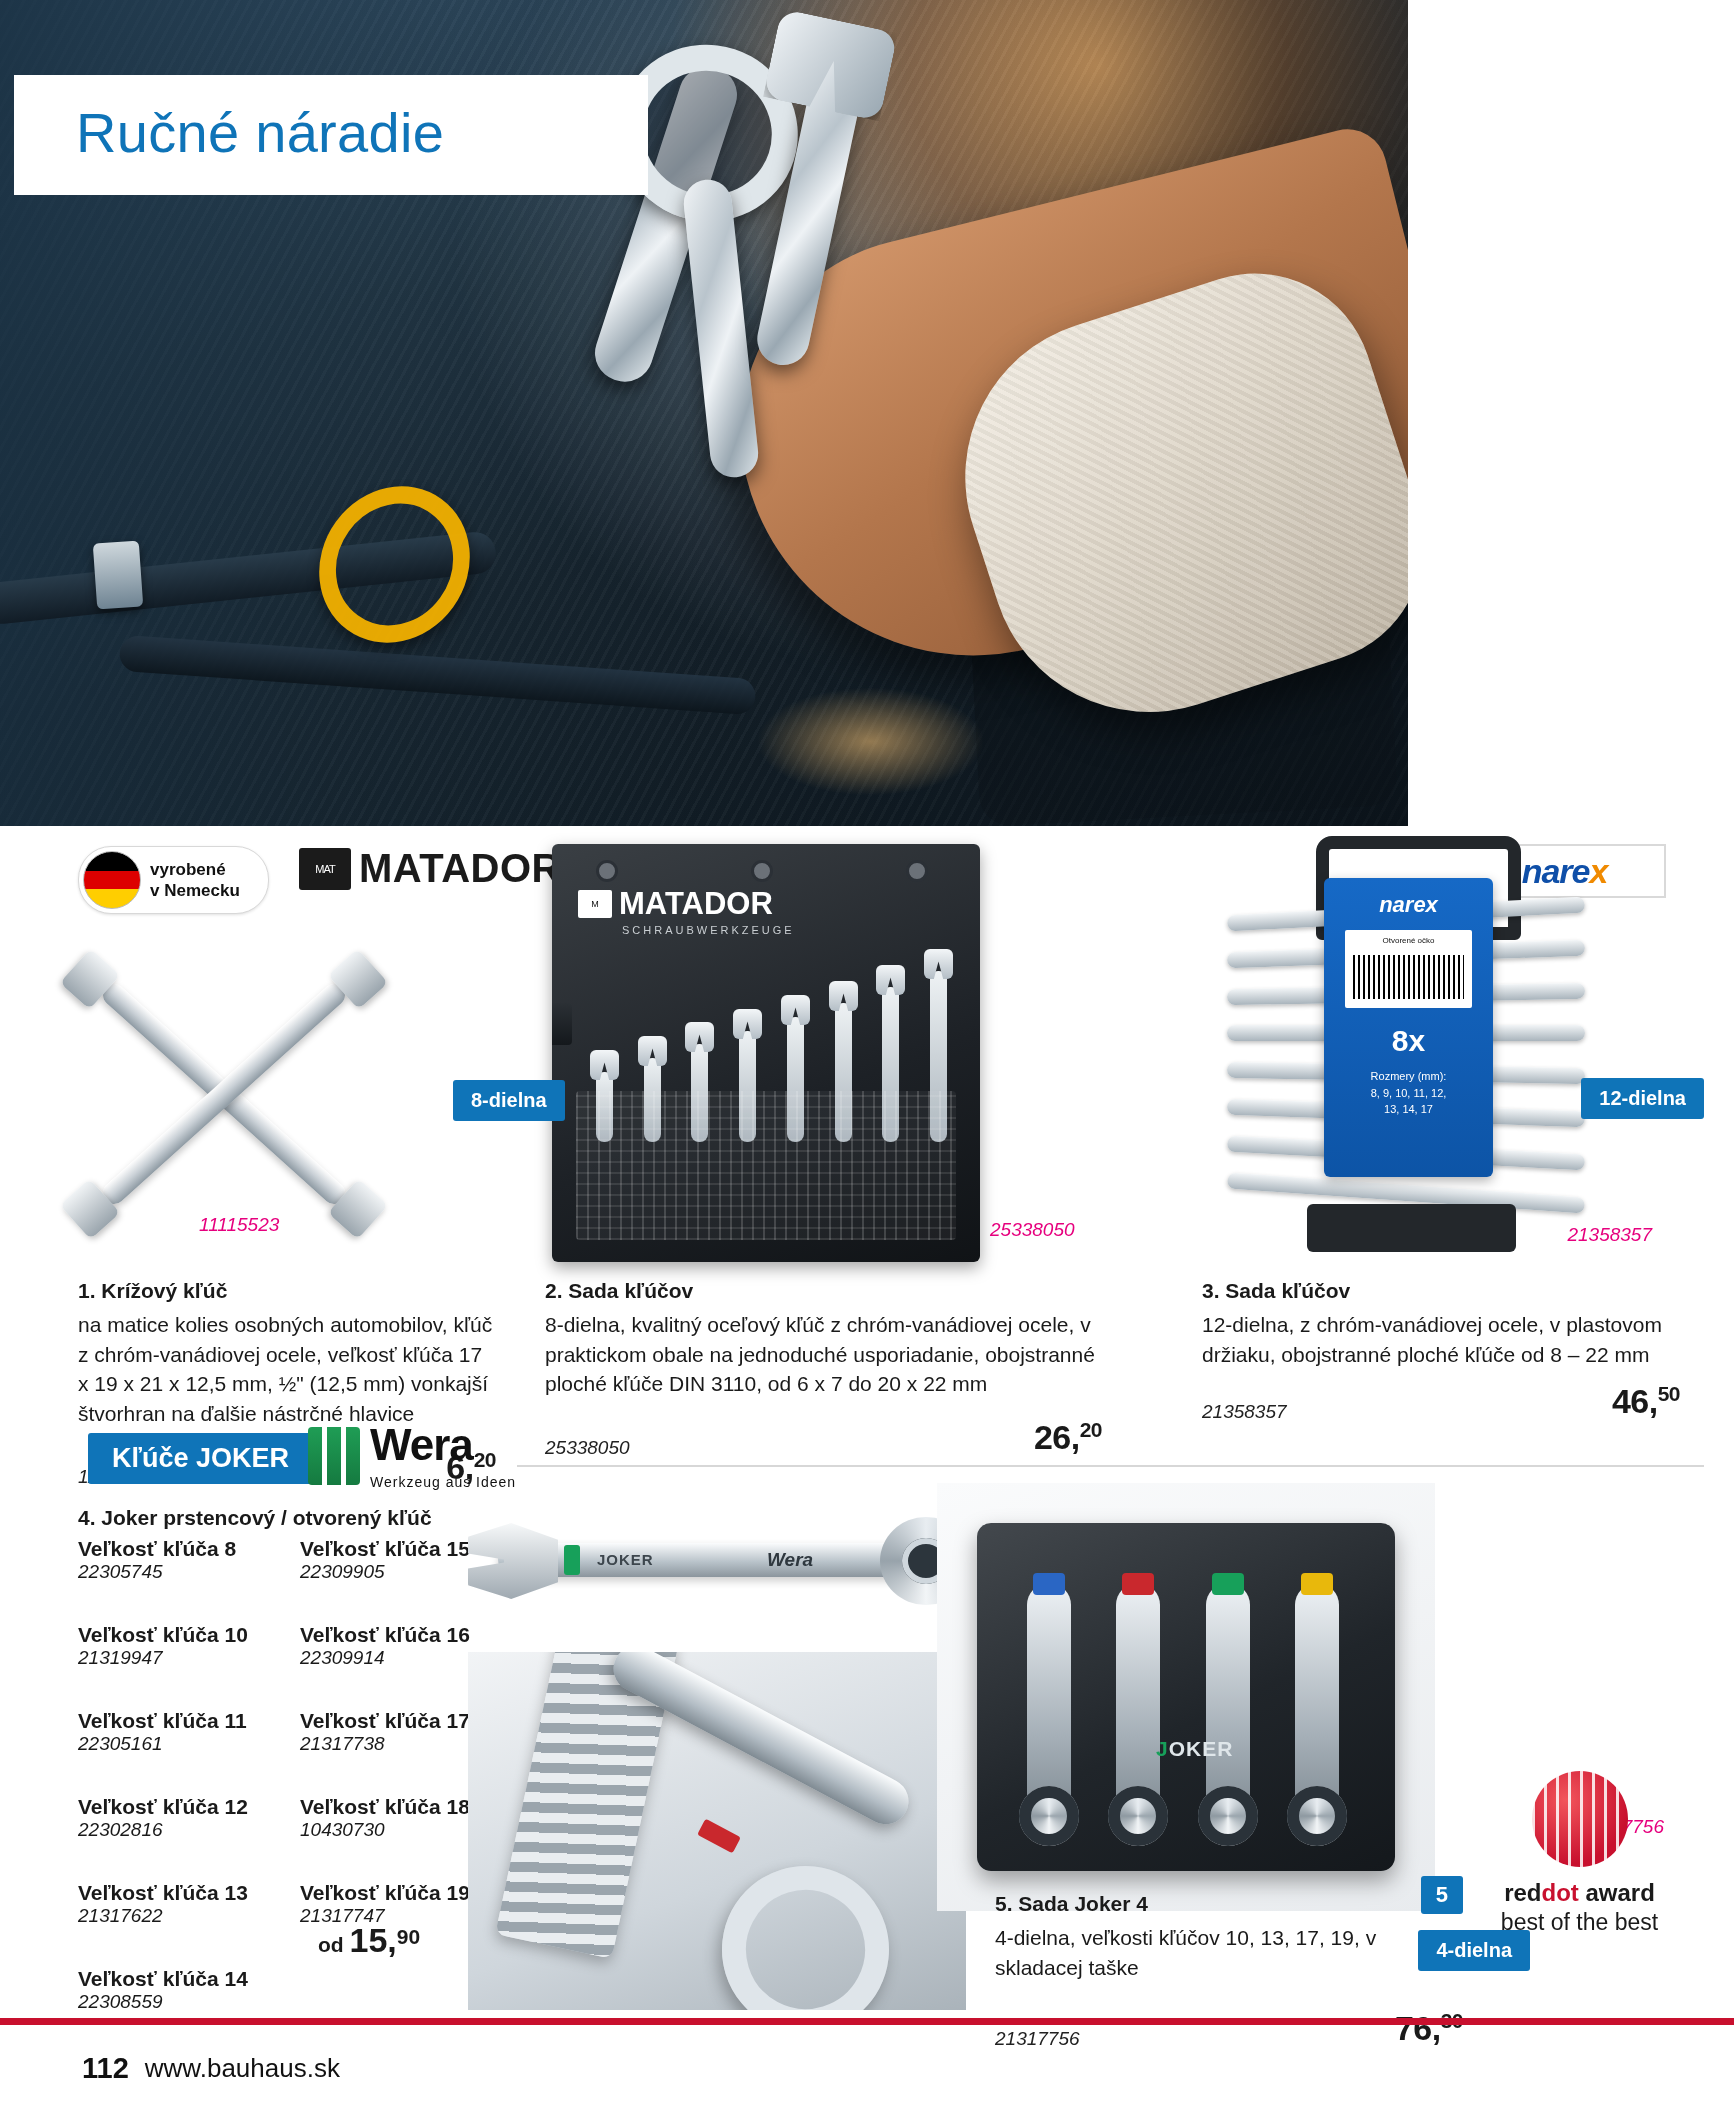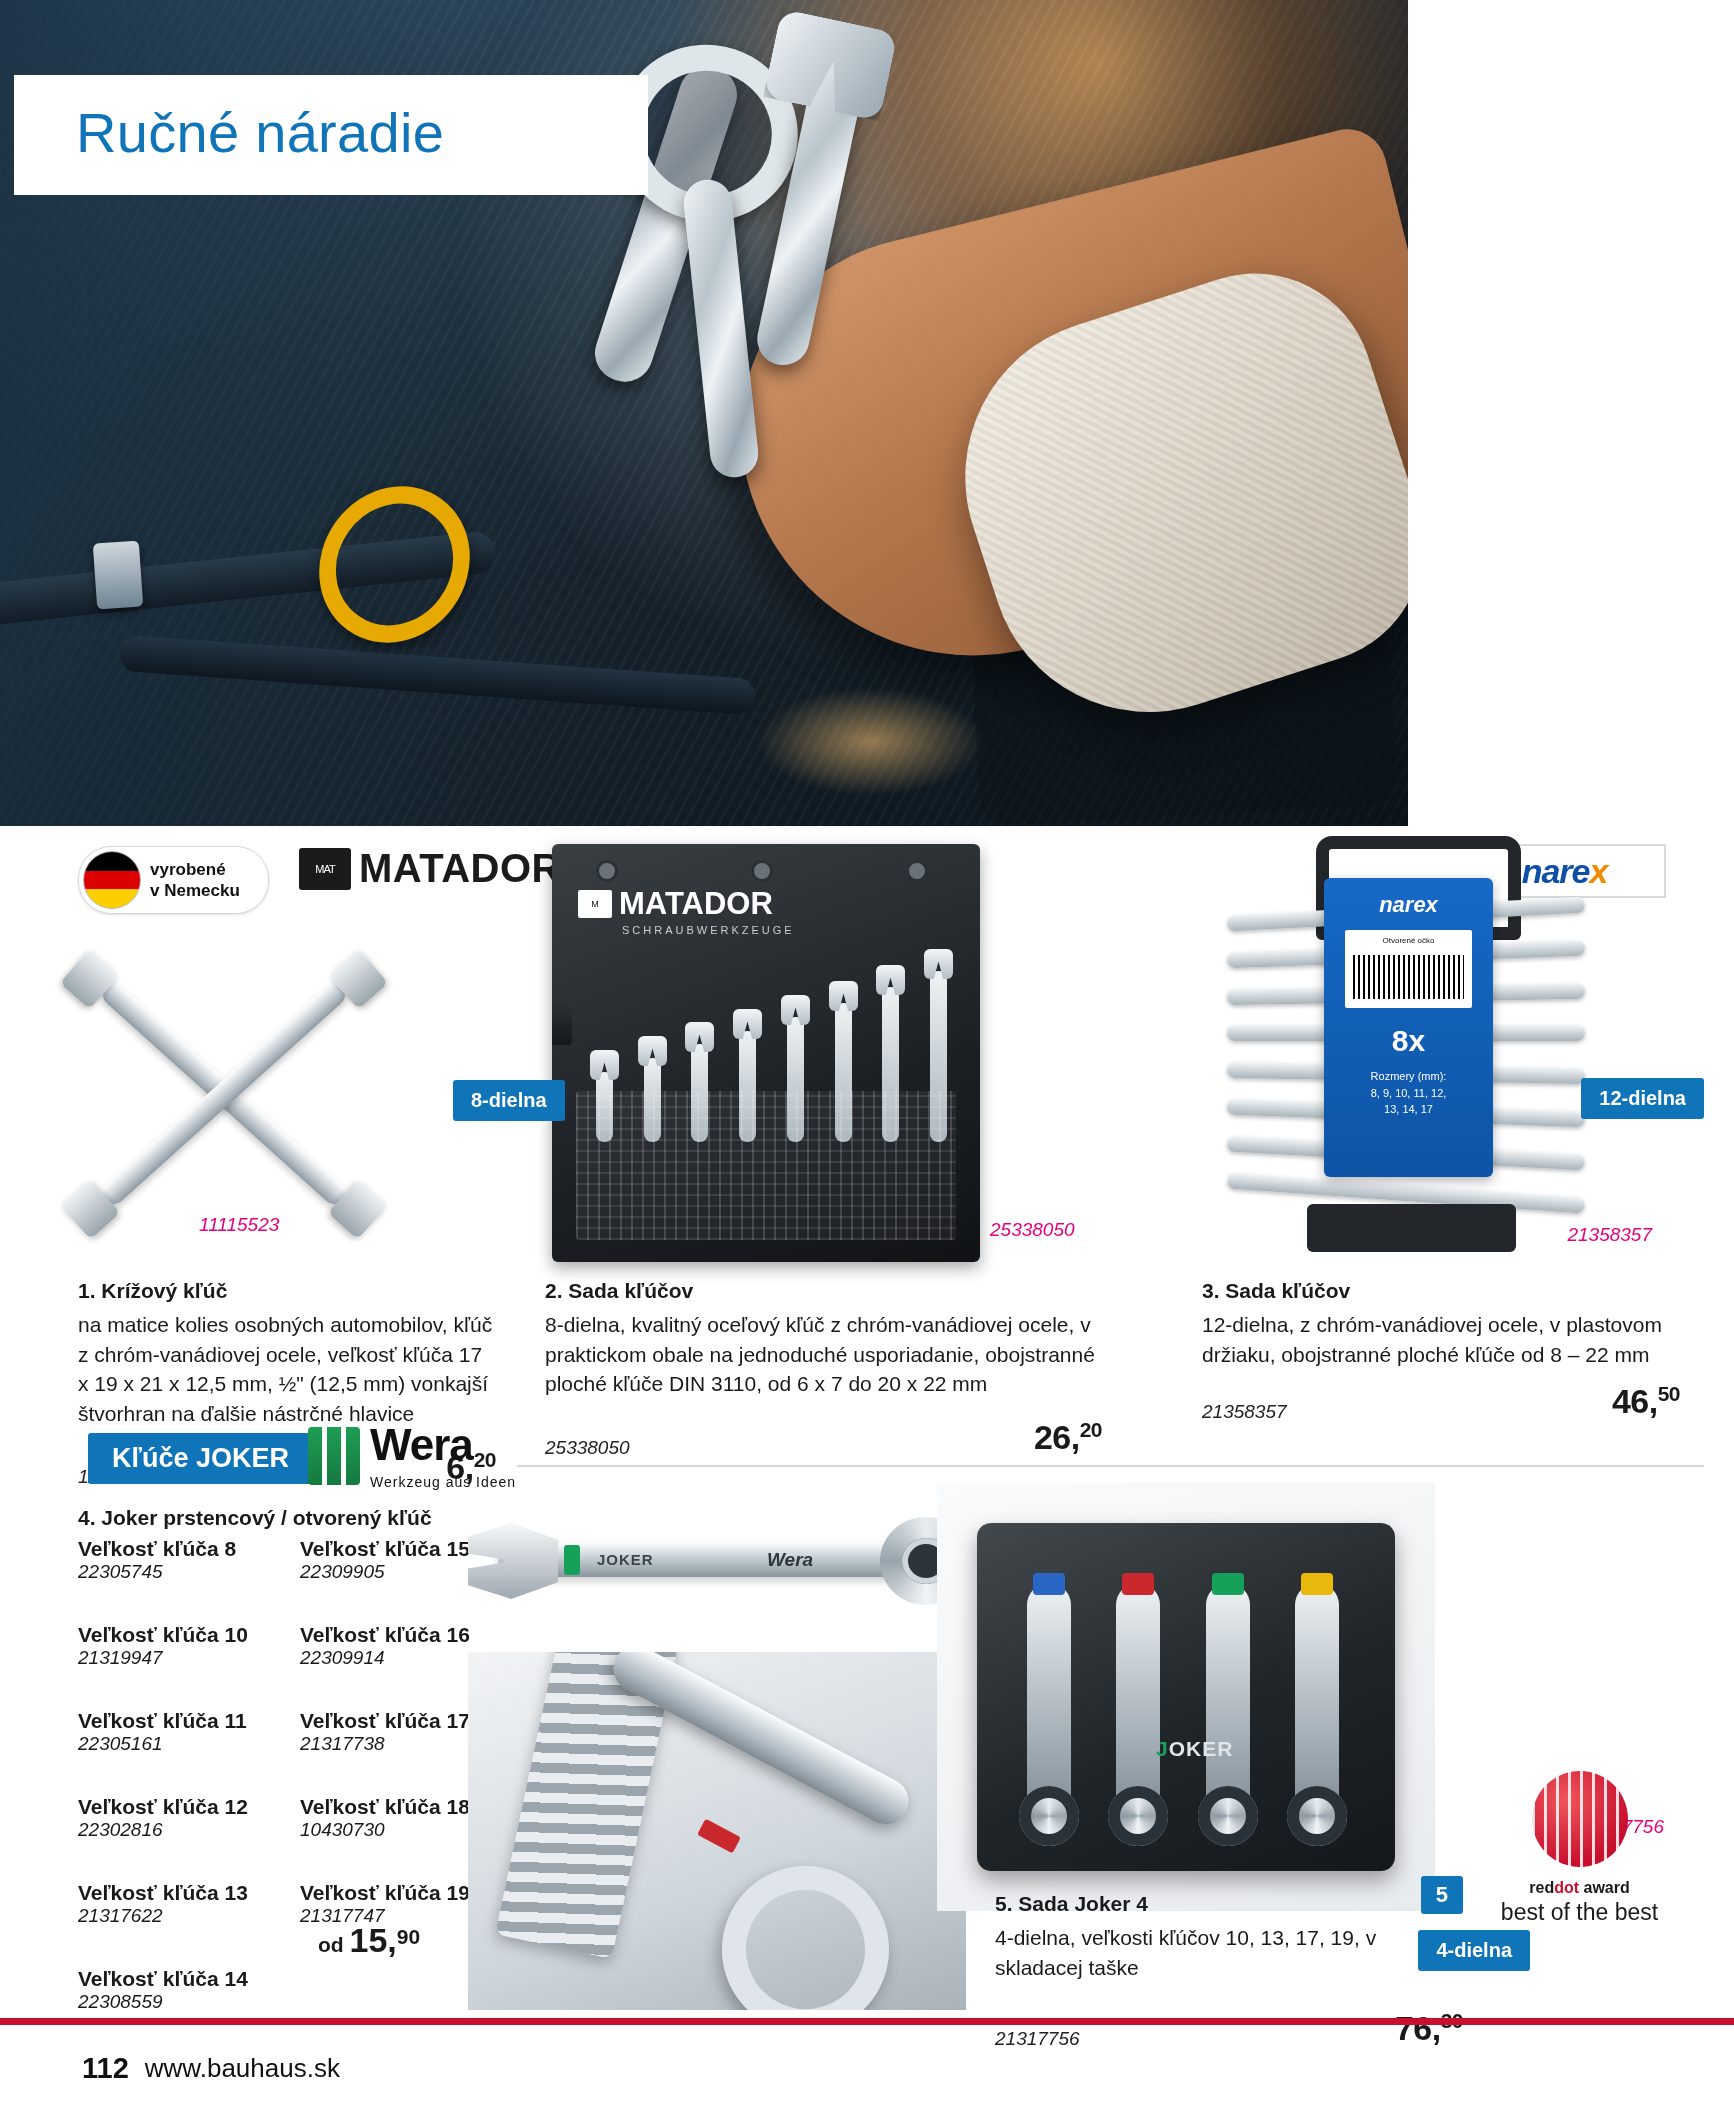--- a/index.html
+++ b/index.html
@@ -675,21 +675,21 @@
     text-align: center;
   }
   .reddot-ball {
     width: 96px; height: 96px;
     margin: 0 auto 12px;
     border-radius: 50%;
     background:
       repeating-linear-gradient(90deg, rgba(255,255,255,.85) 0 3px, rgba(255,255,255,0) 3px 12px),
       radial-gradient(circle at 35% 30%, #f2555b, #c8102e 70%);
   }
-  .reddot-t1 { font-size: 16px; font-weight: 700; color: #1a1a1a; }
+  .reddot-t1 { font-size: 24px; font-weight: 700; color: #1a1a1a; }
   .reddot-t1 .dot { color: #c8102e; }
   .reddot-t2 { font-size: 23px; color: #1a1a1a; margin-top: 2px; }
 
   
   .footer-rule {
     position: absolute;
     left: 0; bottom: 88px;
     width: 1734px; height: 7px;
     background: #c8102e;
   }

